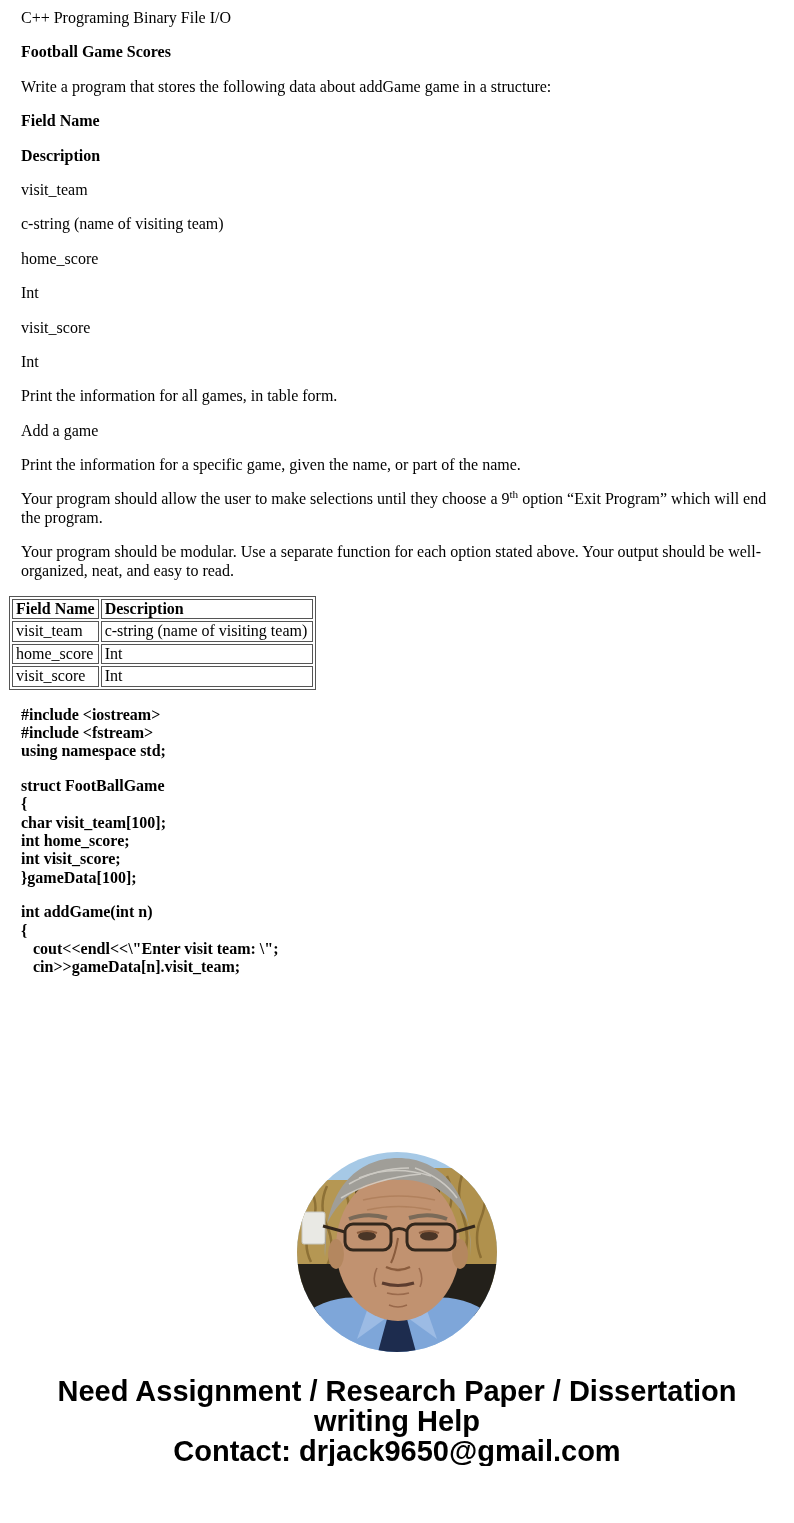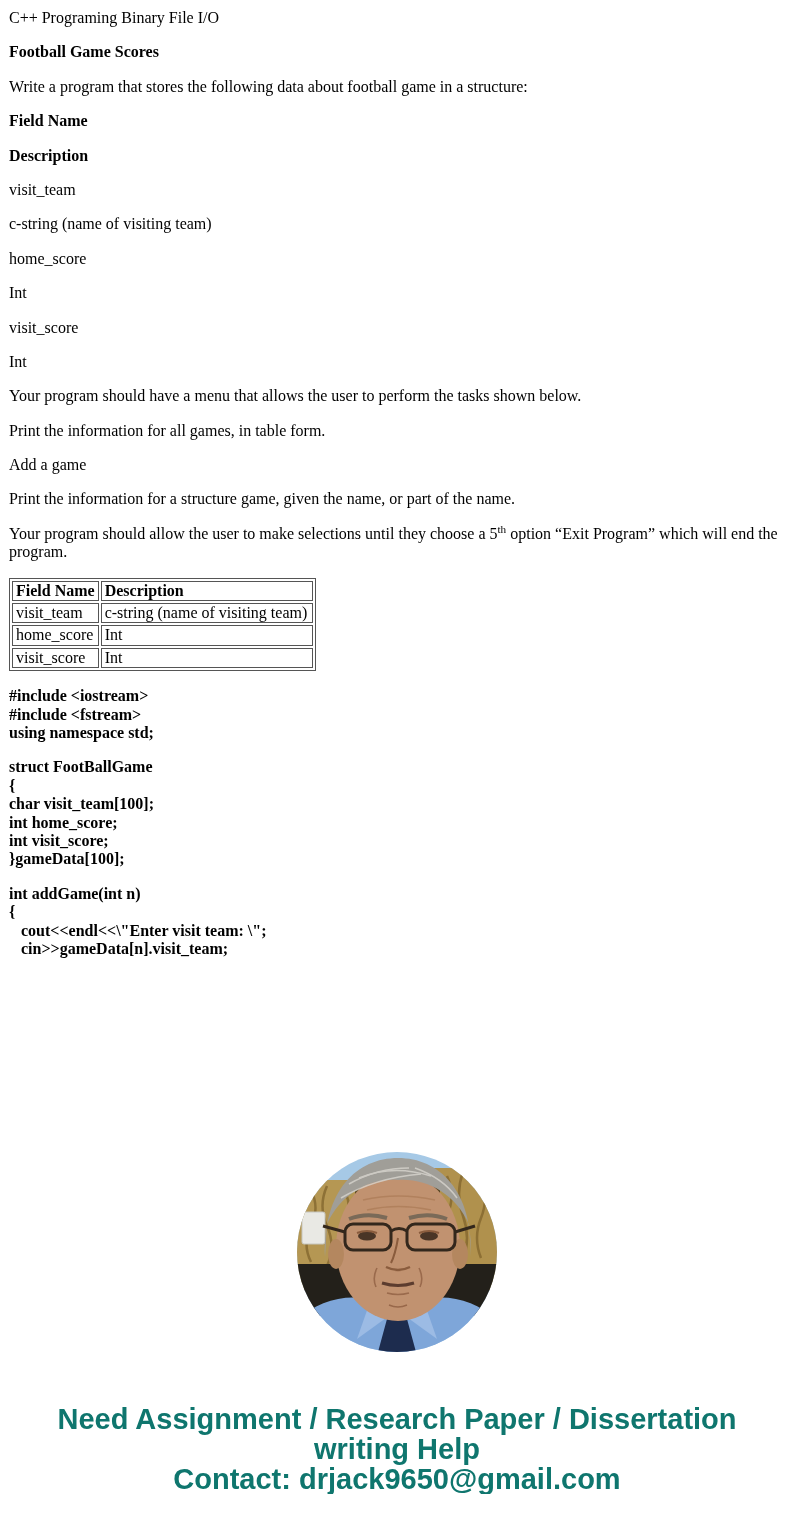--- a/index.html
+++ b/index.html
@@ -8,21 +8,21 @@
     color: #000000;
     font-family: "Liberation Serif", serif;
     font-size: 16px;
   }
   .doc {
     height: 1120px;
     overflow: hidden;
     padding: 0 9px;
     box-sizing: border-box;
   }
-  .doc p { margin: 16px 0; line-height: 1.15; }
+  .doc p { margin: 16px 12px; line-height: 1.15; }
   .doc p.first { margin-top: 9px; }
   .bold { font-weight: bold; font-family: Liberation Serif, serif; }
   sup { font-size: 0.7em; vertical-align: super; line-height: 0; }
   .code {
     white-space: pre-wrap;
     margin: 16px 0;
     line-height: 18px;
     font-family: "Liberation Serif", serif;
     font-weight: bold;
   }
@@ -41,55 +41,55 @@
   }
   table.fields th { font-weight: bold; }
   table.fields td.c1, table.fields th.c1 { min-width: 78px; }
   table.fields td.c2, table.fields th.c2 { min-width: 204px; }
   .avatar-wrap {
     margin-top: 32px;
     display: flex;
     justify-content: center;
   }
   .footer {
-    margin-top: 52px;
+    margin-top: 24px;
     text-align: center;
     font-family: "Liberation Sans", sans-serif;
     font-weight: bold;
     font-size: 29px;
     line-height: 30px;
-    color: #0f766e;
+    color: #000000;
   }
   .footer .help { max-width: 760px; margin: 0 auto; }
 </style>
 </head>
 <body>
 
 <div class="doc">
   <p class="first">C++ Programing Binary File I/O</p>
   <p class="bold">Football Game Scores</p>
-  <p>Write a program that stores the following data about football game in a structure:</p>
+  <p>Write a program that stores the following data about addGame game in a structure:</p>
   <p class="bold">Field Name</p>
   <p class="bold">Description</p>
 
   <p>visit_team</p>
   <p>c-string (name of visiting team)</p>
   <p>home_score</p>
   <p>Int</p>
   <p>visit_score</p>
   <p>Int</p>
 
-  <p>Your program should have a menu that allows the user to perform the tasks shown below.</p>
 
   <p>Print the information for all games, in table form.</p>
   <p>Add a game</p>
-  <p>Print the information for a structure game, given the name, or part of the name.</p>
-
-  <p><span>Your program should allow the user to make selections until they choose a 5</span><sup>th</sup><span> option “Exit Program” which will end the program.</span></p>
-
+  <p>Print the information for a specific game, given the name, or part of the name.</p>
+
+  <p><span>Your program should allow the user to make selections until they choose a 9</span><sup>th</sup><span> option “Exit Program” which will end the program.</span></p>
+
+  <p>Your program should be modular. Use a separate function for each option stated above. Your output should be well-organized, neat, and easy to read.</p>
 
   <table class="fields">
     <tbody>
         <tr>
       <th class="c1">Field Name</th>
       <th class="c2">Description</th>
     </tr>
     <tr>
       <td class="c1">visit_team</td>
       <td class="c2">c-string (name of visiting team)</td>

